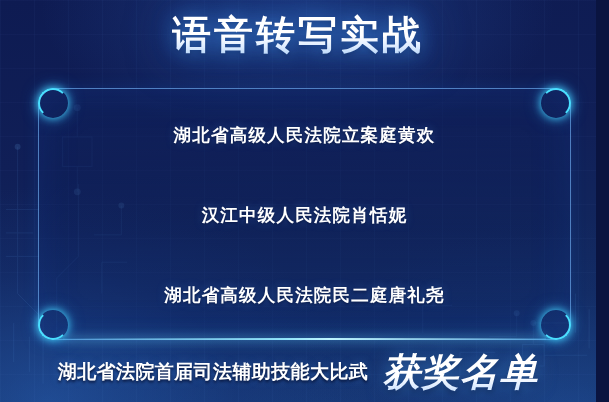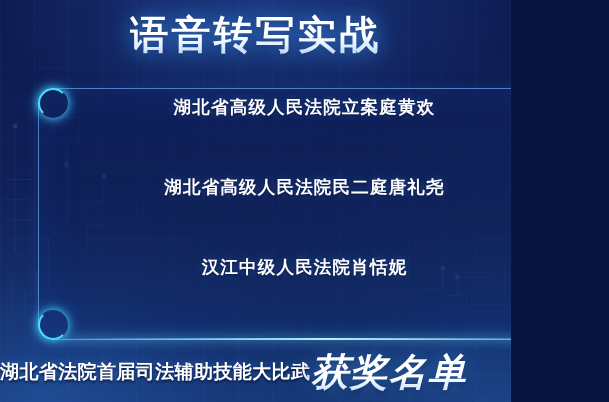--- a/index.html
+++ b/index.html
@@ -6,21 +6,21 @@
     margin: 0;
     padding: 0;
     background: #0a1440;
   }
   body {
     font-family: "Liberation Sans", "DejaVu Sans", sans-serif;
   }
 
   #poster {
     position: relative;
-    width: 511px;
+    width: 596px;
     height: 402px;
     overflow: hidden;
     background:
       radial-gradient(ellipse 420px 300px at 8% 100%, rgba(40,96,180,0.55) 0%, rgba(25,60,135,0.22) 45%, rgba(0,0,0,0) 72%),
       radial-gradient(ellipse 380px 260px at 96% 104%, rgba(35,88,170,0.45) 0%, rgba(20,52,120,0.18) 48%, rgba(0,0,0,0) 76%),
       radial-gradient(ellipse 500px 240px at 50% 118%, rgba(30,80,165,0.40) 0%, rgba(0,0,0,0) 70%),
       linear-gradient(175deg, #0e1b52 0%, #101f57 38%, #12285f 68%, #16346c 100%);
   }
 
   
@@ -139,21 +139,21 @@
     display: flex;
     flex-direction: column;
     justify-content: center;
     align-items: center;
     padding: 6px 0 4px;
     box-sizing: border-box;
   }
   .winner-row {
     flex: 1 1 0;
     display: flex;
-    align-items: flex-start;
+    align-items: center;
     justify-content: center;
     width: 100%;
   }
   .winner-name {
     font-size: 17.5px;
     font-weight: bold;
     color: #ffffff;
     letter-spacing: 1.2px;
     text-shadow: 0 1px 3px rgba(6,18,58,0.9), 0 0 9px rgba(90,160,255,0.35);
     white-space: nowrap;
@@ -161,21 +161,22 @@
 
   
   .footer {
     position: absolute;
     left: 0;
     right: 0;
     bottom: 6px;
     height: 48px;
     display: flex;
     align-items: center;
-    justify-content: flex-start;
+    justify-content: center;
+    gap: 14px;
     z-index: 6;
   }
   .footer-main {
     font-size: 19px;
     font-weight: bold;
     color: #ffffff;
     letter-spacing: 0.4px;
     text-shadow: 0 2px 3px rgba(5,15,50,0.95), 0 0 10px rgba(70,150,240,0.40);
     white-space: nowrap;
   }
@@ -238,24 +239,24 @@
     <span class="corner tr"></span>
     <span class="corner bl"></span>
     <span class="corner br"></span>
     <span class="card-underglow"></span>
 
     <div class="winners">
       <div class="winner-row">
         <span class="winner-name">湖北省高级人民法院立案庭黄欢</span>
       </div>
       <div class="winner-row">
-        <span class="winner-name">湖北省高级人民法院民二庭唐礼尧</span>
+        <span class="winner-name">汉江中级人民法院肖恬妮</span>
       </div>
       <div class="winner-row">
-        <span class="winner-name">汉江中级人民法院肖恬妮</span>
+        <span class="winner-name">湖北省高级人民法院民二庭唐礼尧</span>
       </div>
     </div>
   </div>
 
   <div class="footer">
     <span class="footer-main">湖北省法院首届司法辅助技能大比武</span>
     <span class="footer-accent">获奖名单</span>
   </div>
 
 </div>

